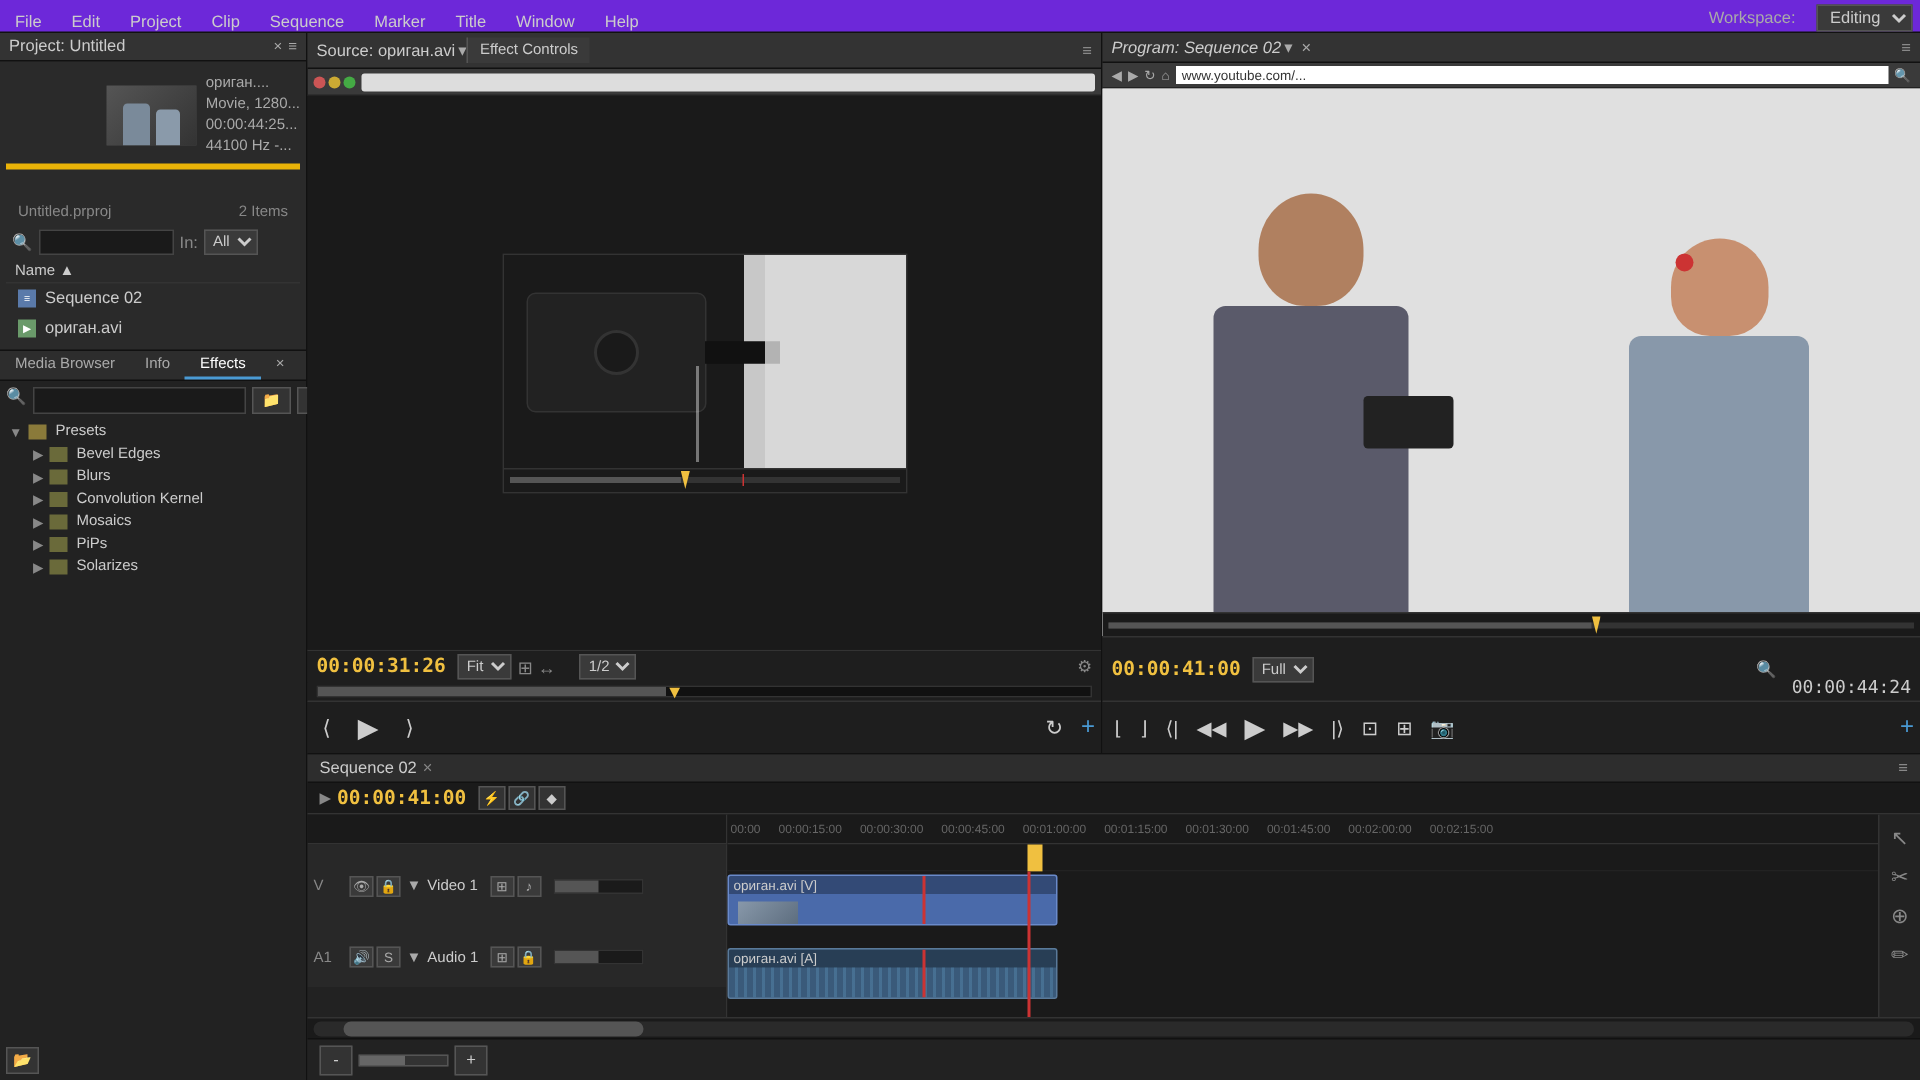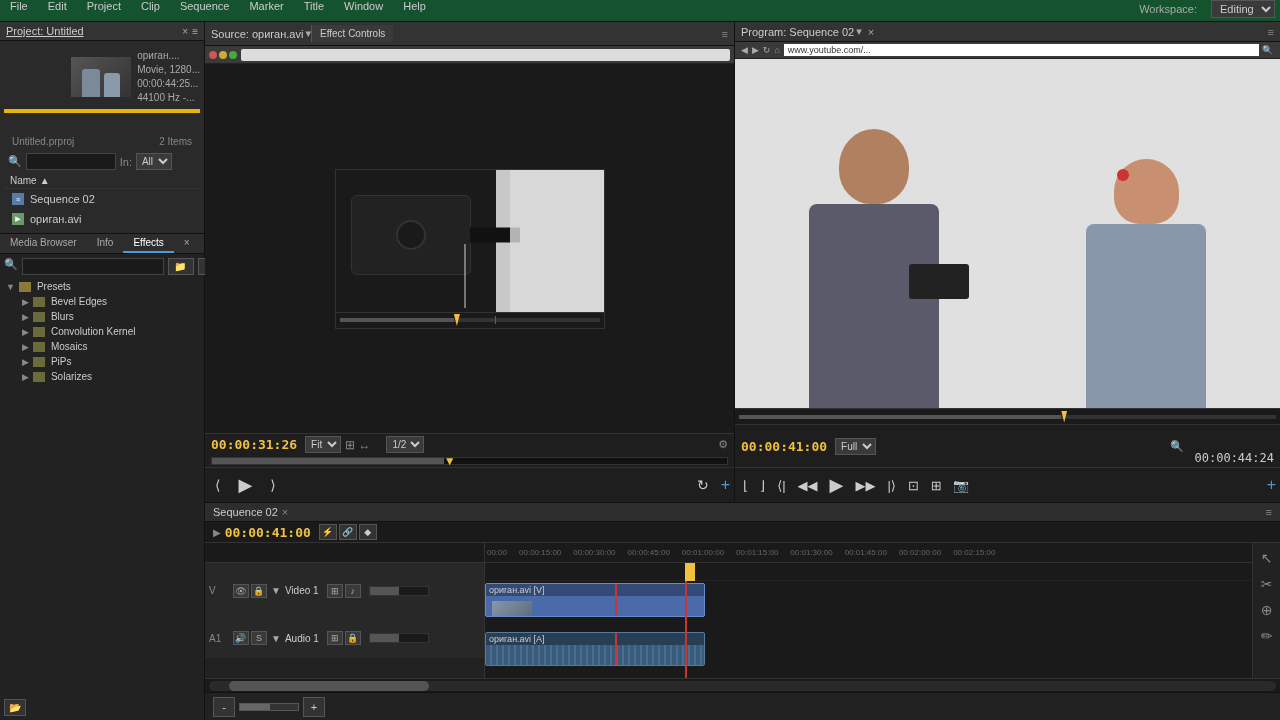--- a/index.html
+++ b/index.html
@@ -1,34 +1,34 @@
 <!DOCTYPE html>
 <html><head>
   <meta charset="utf-8">
   <style>
     * { box-sizing: border-box; margin: 0; padding: 0; }
     body { background: #1a1a1a; color: #ccc; font-family: Arial, sans-serif; font-size: 11px; width: 1280px; height: 720px; overflow: hidden; }
 
     
-    #menubar { background: #14532d; height: 22px; display: flex; align-items: flex-start; border-bottom: 1px solid #111; }
+    #menubar { background: #6d28d9; height: 22px; display: flex; align-items: flex-end; border-bottom: 1px solid #111; }
     #menubar span { padding: 0 10px; cursor: pointer; color: #ccc; font-size: 11px; }
     #workspace-label { margin-left: auto; display: flex; align-items: center; padding-right: 5px; }
     #workspace-label span { color: #aaa; }
     #workspace-select { background: #3a3a3a; color: #ccc; border: 1px solid #555; font-size: 11px; padding: 1px 4px; margin-left: 4px; }
 
     
     #main { display: flex; height: calc(720px - 22px); }
 
     
     #left-panel { width: 205px; display: flex; flex-direction: column; background: #222; border-right: 1px solid #111; }
 
     
     #project-panel { background: #2a2a2a; flex: 0 0 auto; }
     #project-header { display: flex; align-items: center; background: #333; padding: 3px 6px; border-bottom: 1px solid #111; }
-    #project-header .panel-title { flex: 1; color: #ccc; font-size: 11px; text-decoration: underline; }
+    #project-header .panel-title { flex: 1; color: #ccc; font-size: 11px; }
     #project-header .panel-controls { display: flex; gap: 4px; }
     .panel-btn { background: none; border: none; color: #aaa; cursor: pointer; font-size: 10px; }
 
     #project-content { padding: 4px; }
     #project-preview { display: flex; align-items: center; gap: 6px; padding: 4px 0; border-bottom: 4px solid #eab308; margin-bottom: 20px; justify-content: flex-end; }
     .thumb { width: 60px; height: 40px; background: #444; display: flex; align-items: center; justify-content: center; overflow: hidden; }
     .thumb-img { width: 60px; height: 40px; background: linear-gradient(135deg, #555 0%, #333 100%); position: relative; }
     .project-info { font-size: 10px; color: #aaa; }
     .project-info div { line-height: 1.4; }
 
@@ -97,21 +97,21 @@
     .progress-marker { position: absolute; top: -4px; left: 45%; color: #f0c040; font-size: 12px; }
 
     #source-transport { background: #1e1e1e; padding: 4px; display: flex; align-items: center; justify-content: center; gap: 6px; border-top: 1px solid #333; }
     .trans-btn { background: none; border: none; color: #ccc; font-size: 14px; cursor: pointer; padding: 2px 6px; }
     .play-btn { font-size: 18px; }
     .add-btn { color: #4a9ad4; font-size: 16px; background: none; border: none; cursor: pointer; }
 
     
     #program-monitor { flex: 1; background: #1e1e1e; display: flex; flex-direction: column; }
     #program-header { background: #333; display: flex; align-items: center; padding: 3px 6px; border-bottom: 1px solid #111; }
-    .program-title { color: #ccc; font-size: 11px; }
+    .program-title { color: #ccc; font-size: 11px; font-style: italic; }
     .program-dropdown { color: #aaa; margin-left: 2px; }
 
     #program-browser { background: #3a3a3a; padding: 2px 6px; font-size: 9px; color: #aaa; border-bottom: 1px solid #222; }
     .browser-bar { display: flex; align-items: center; gap: 4px; }
     .browser-url { background: #fff; color: #333; padding: 1px 4px; font-size: 9px; flex: 1; }
 
     #program-video { flex: 1; background: #f0f0f0; position: relative; overflow: hidden; display: flex; align-items: center; justify-content: center; }
 
     #program-controls-bar { background: #1e1e1e; padding: 2px 6px; display: flex; align-items: center; border-top: 1px solid #333; }
     .prog-timecode { color: #f0c040; font-size: 13px; font-weight: bold; font-family: monospace; }

